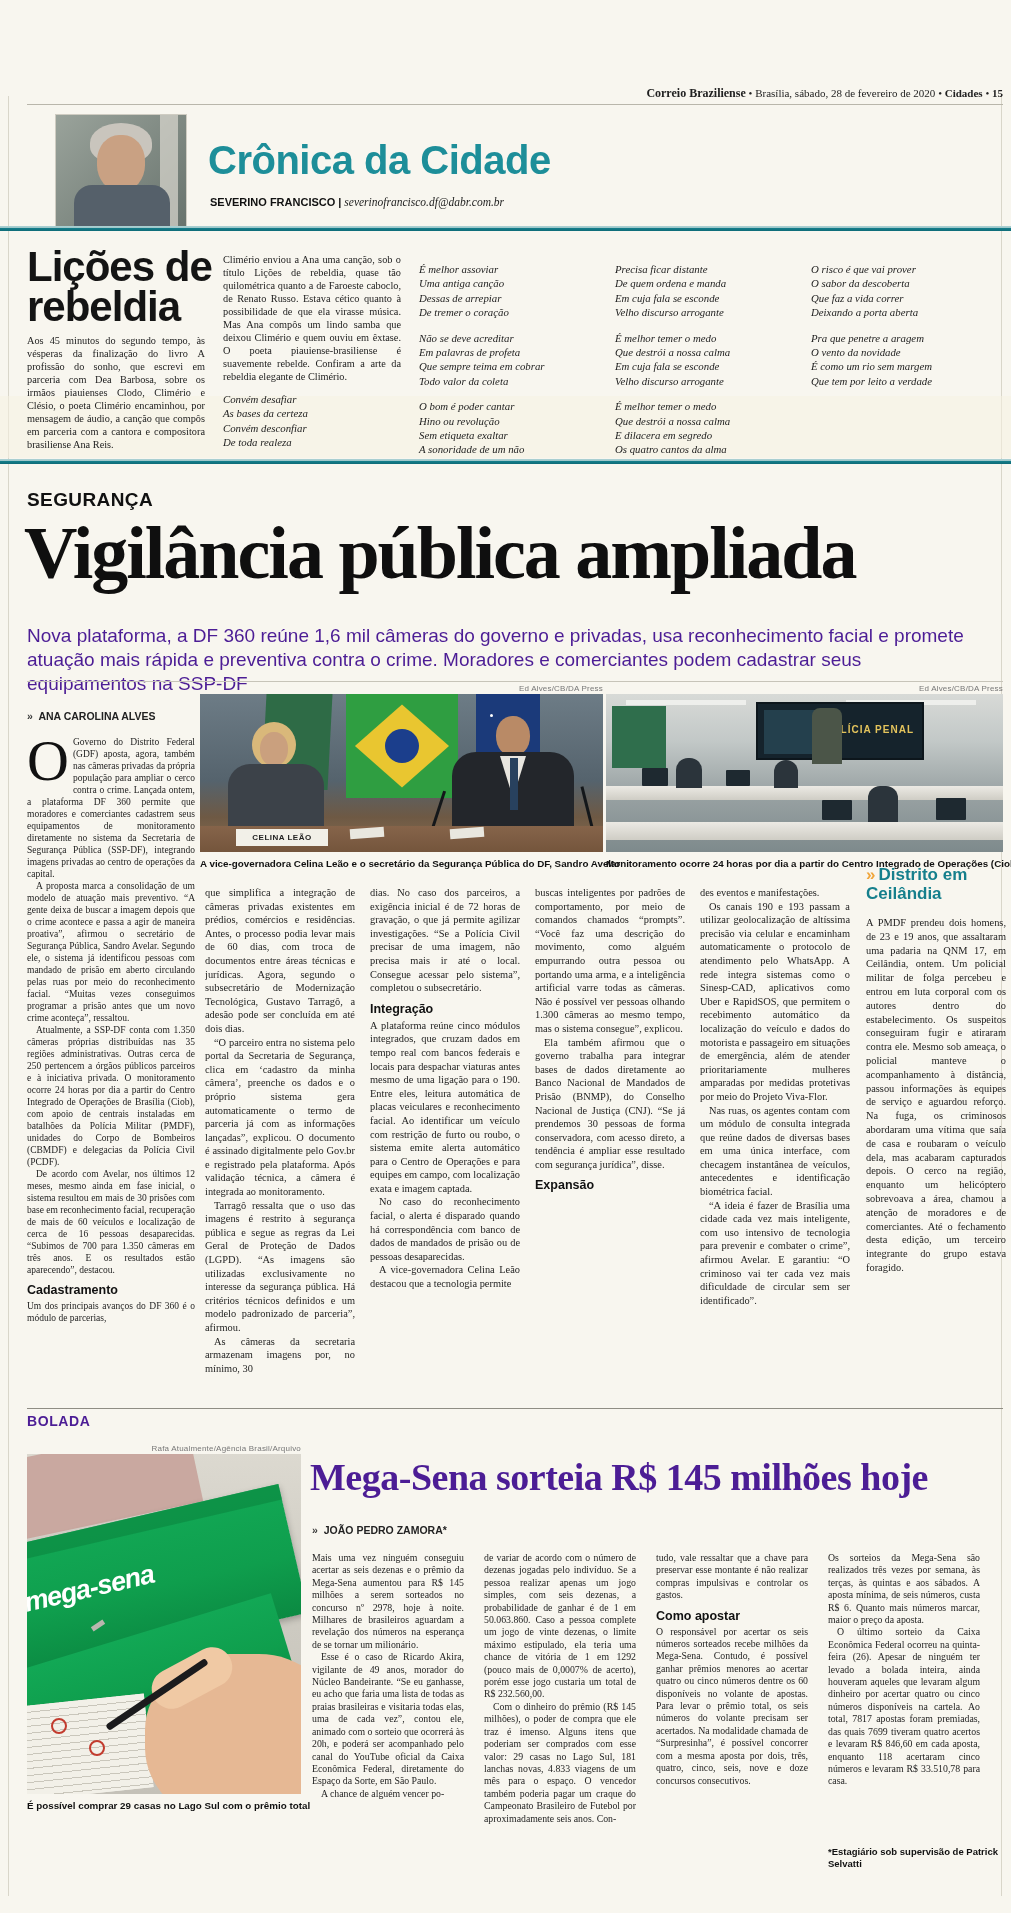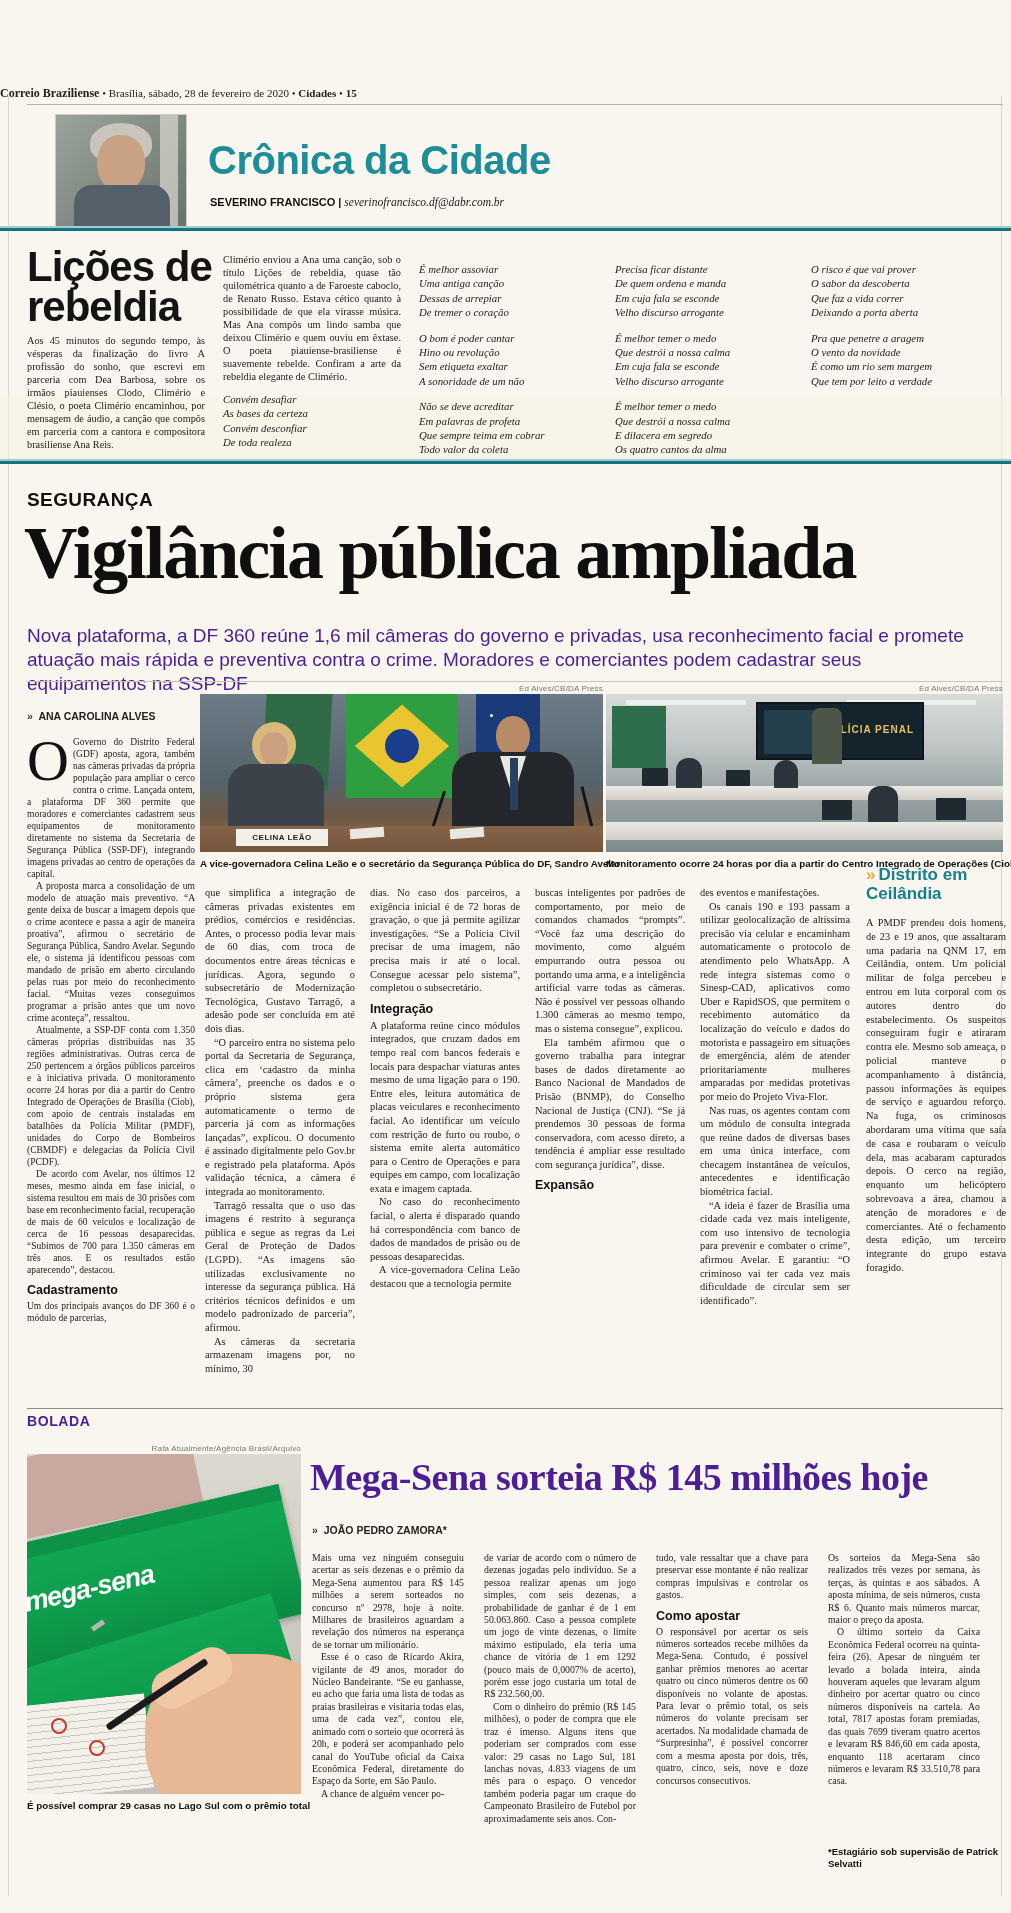--- a/index.html
+++ b/index.html
@@ -6,21 +6,21 @@
   html,body{width:1011px;height:1913px}
   body{background:#e7e5de;font-family:"Liberation Serif",serif;color:#1c1c1c;position:relative}
   .page{position:absolute;left:0;top:0;width:1011px;height:1913px;background:#f8f6ef;overflow:hidden}
   .abs{position:absolute}
   .serif{font-family:"Liberation Serif",serif}
   .b{font-weight:bold}
   .i{font-style:italic}
   .frame-v{position:absolute;top:96px;width:1px;height:1800px;background:#d9d6ca}
   .hr{position:absolute;height:1px;background:#b9b6ab}
   .teal-rule{position:absolute;left:0;width:1011px;height:5px;background:linear-gradient(#aed2d4 0%,#9cc6c9 35%,#157f8c 40%,#0f6b77 100%)}
-  .topline{position:absolute;top:86px;left:0;width:1003px;text-align:left;font-size:11px;color:#222}
+  .topline{position:absolute;top:86px;left:0;width:1003px;text-align:right;font-size:11px;color:#222}
   .topline .mast{font-size:12px;font-weight:bold}
   .ctitle{position:absolute;font:bold 40px/1 "Liberation Sans",sans-serif;color:#1d8e99;letter-spacing:-.5px}
   .cbyline{position:absolute;font-size:11.5px}
   .cbyline .who{font:bold 11px "Liberation Sans",sans-serif;color:#111}
   .licoes{position:absolute;font:bold 42px/0.95 "Liberation Sans",sans-serif;letter-spacing:-1px;color:#141414;white-space:pre-line}
   .cprose{position:absolute;font-size:10.3px;line-height:13px;text-align:justify;color:#222}
   .stanza{font-style:italic;font-size:10.8px;line-height:14.4px;white-space:pre-line;color:#222;margin-bottom:11px}
   .kicker{position:absolute;font:bold 19px/1 "Liberation Sans",sans-serif;letter-spacing:.4px;color:#111}
   .kicker2{position:absolute;font:bold 14px/1 "Liberation Sans",sans-serif;letter-spacing:.6px;color:#4c1d95}
   .mainhead{position:absolute;font:bold 74px/1 "Liberation Serif",serif;letter-spacing:-2px;color:#0f0f0f;white-space:nowrap}
@@ -150,28 +150,28 @@
 As bases da certeza
 Convém desconfiar
 De toda realeza</div>
     </div>
 
     <div class="abs" style="left:419px;top:262px;width:178px">
       <div class="stanza">É melhor assoviar
 Uma antiga canção
 Dessas de arrepiar
 De tremer o coração</div>
+      <div class="stanza">Não se deve acreditar
+Em palavras de profeta
+Que sempre teima em cobrar
+Todo valor da coleta</div>
       <div class="stanza">O bom é poder cantar
 Hino ou revolução
 Sem etiqueta exaltar
 A sonoridade de um não</div>
-      <div class="stanza">Não se deve acreditar
-Em palavras de profeta
-Que sempre teima em cobrar
-Todo valor da coleta</div>
     </div>
     <div class="abs" style="left:615px;top:262px;width:178px">
       <div class="stanza">Precisa ficar distante
 De quem ordena e manda
 Em cuja fala se esconde
 Velho discurso arrogante</div>
       <div class="stanza">É melhor temer o medo
 Que destrói a nossa calma
 Em cuja fala se esconde
 Velho discurso arrogante</div>

